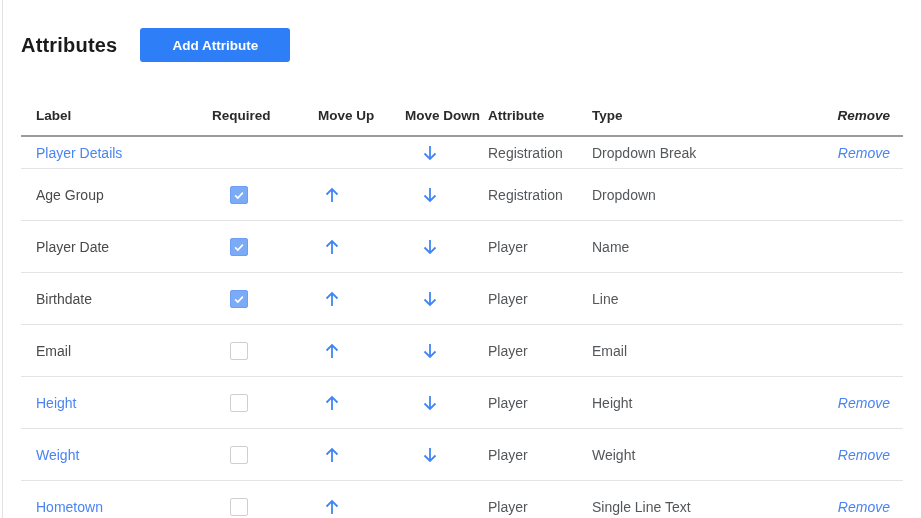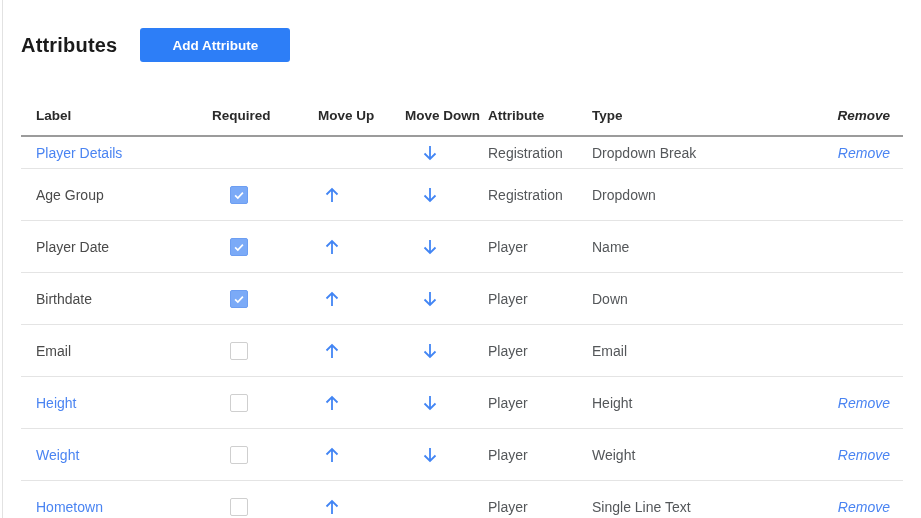--- a/index.html
+++ b/index.html
@@ -131,21 +131,21 @@
           <svg class="arrow up" viewBox="0 0 20 20">
             <path d="M10 17 V4 M4.5 9.5 L10 4 L15.5 9.5" fill="none" stroke="#4285f4" stroke-width="1.8"></path>
           </svg>
         </div>
         <div>
           <svg class="arrow down" viewBox="0 0 20 20">
             <path d="M10 3 V16 M4.5 10.5 L10 16 L15.5 10.5" fill="none" stroke="#4285f4" stroke-width="1.8"></path>
           </svg>
         </div>
         <div class="cell-text">Player</div>
-        <div class="cell-text">Down</div>
+        <div class="cell-text">Line</div>
         <div class="c7"></div>
       </div>
       <div class="grid row">
         <div class="c1">Email</div>
         <div>
           <div class="checkbox"></div>
         </div>
         <div>
           <svg class="arrow up" viewBox="0 0 20 20">
             <path d="M10 17 V4 M4.5 9.5 L10 4 L15.5 9.5" fill="none" stroke="#4285f4" stroke-width="1.8"></path>

